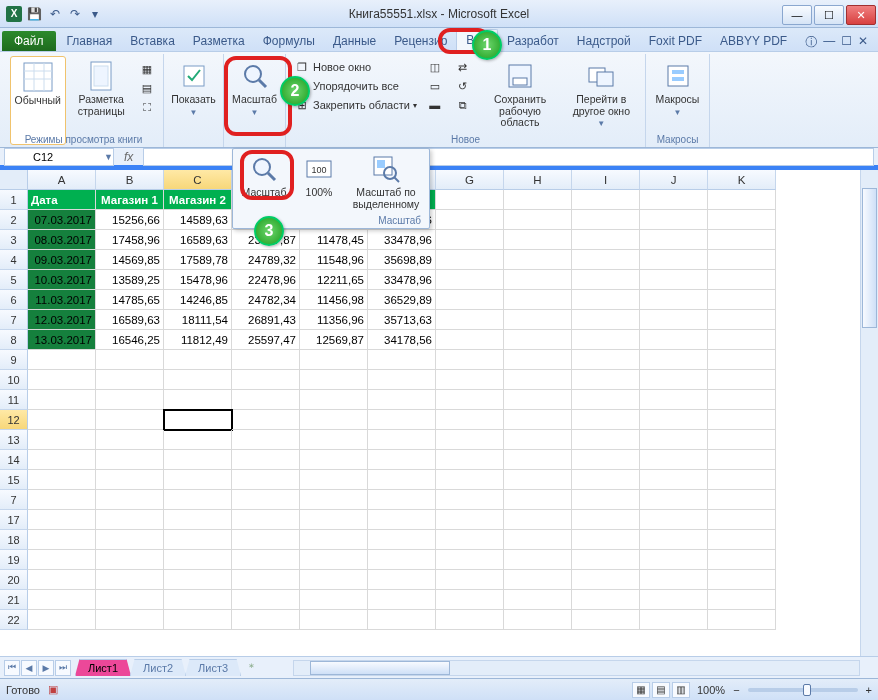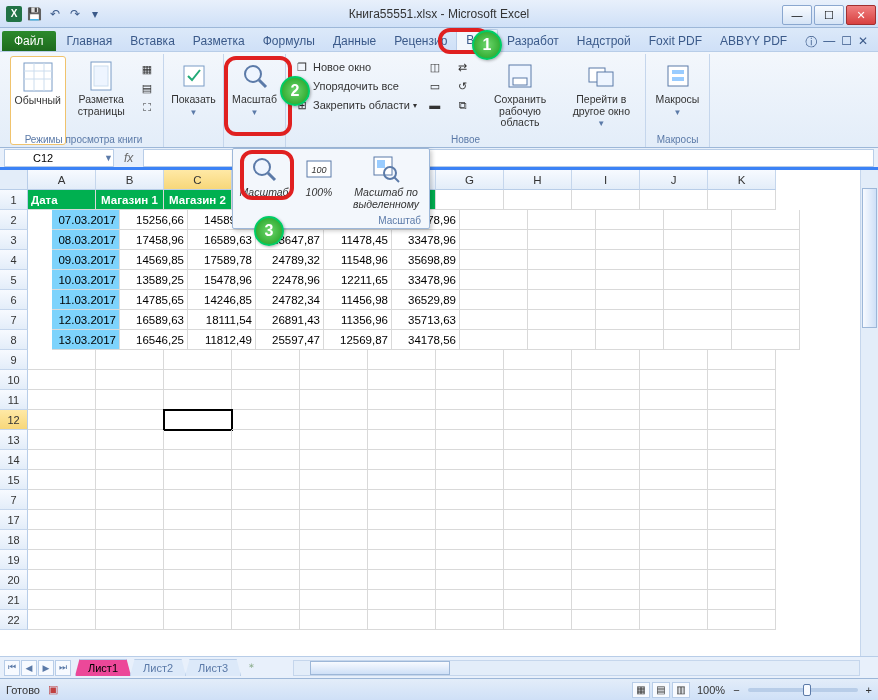--- a/index.html
+++ b/index.html
@@ -30,48 +30,48 @@
 .group-body { display: flex; gap: 4px; flex: 1; }
 .bigbtn { width: 56px; display: flex; flex-direction: column; align-items: center; gap: 2px; padding-top: 4px; cursor: pointer; text-align: center; }
 .bigbtn.active { background: #fff; border: 1px solid #f0c36d; border-radius: 3px; }
 .bigbtn .icon { width: 32px; height: 32px; display: flex; align-items: center; justify-content: center; }
 .bigbtn .lbl { font-size: 10.5px; color: #333; line-height: 1.1; }
 .smallrow { font-size: 11px; color: #333; display: flex; align-items: center; gap: 3px; padding: 1px 2px; cursor: pointer; }
 .smallrow .ico { width: 16px; height: 16px; display: flex; align-items: center; justify-content: center; }
 
 
 .zoom-popup { position: absolute; top: 148px; left: 232px; background: #f3f7fc; border: 1px solid #9db7d8; border-radius: 2px; box-shadow: 2px 2px 4px rgba(0,0,0,.2); z-index: 50; display: flex; }
-.zoom-popup .item { width: 62px; padding: 4px 2px 2px 2px; text-align: center; cursor: pointer; font-style: italic; }
+.zoom-popup .item { width: 62px; padding: 4px 2px 2px 2px; text-align: center; cursor: pointer; }
 .zoom-popup .item .icon { width: 32px; height: 32px; margin: 0 auto 2px auto; display: flex; align-items: center; justify-content: center; }
 .zoom-popup .item .lbl { font-size: 10.5px; color: #333; line-height: 1.1; }
 .zoom-popup .grouplbl { position: absolute; bottom: 2px; right: 8px; font-size: 10px; color: #5b7aa8; }
 .zoom-popup-wrap { padding-bottom: 16px; display: flex; }
 
 
-.fbar { height: 22px; background: #e8f0fb; border-bottom: 3px solid #3b82f6; display: flex; align-items: center; gap: 4px; padding: 0 4px; }
+.fbar { height: 22px; background: #e8f0fb; border-bottom: 5px solid #3b82f6; display: flex; align-items: center; gap: 4px; padding: 0 4px; }
 .namebox { width: 110px; height: 18px; background: #fff; border: 1px solid #b8cde8; font-size: 11px; padding-left: 28px; display: flex; align-items: center; position: relative; }
 .namebox::before { content: ""; position: absolute; left: 18px; top: 3px; width: 0; height: 0; }
 .fbar .fx { font-style: italic; color: #6a6a6a; font-size: 12px; padding: 0 6px; }
 .fbar .finput { flex: 1; height: 18px; background: #fff; border: 1px solid #b8cde8; }
 
 
 .grid-area { position: absolute; top: 170px; left: 0; right: 0; bottom: 44px; background: #fff; overflow: hidden; }
 .colheads { display: flex; height: 20px; margin-left: 28px; }
 .colheads div { width: 68px; background: linear-gradient(#f7faff,#e3edf9); border-right: 1px solid #c5d6ec; border-bottom: 1px solid #b8cde8; text-align: center; font-size: 11.5px; color: #333; line-height: 20px; }
 .colheads div.sel { background: linear-gradient(#ffe9a6,#f7d77a); }
 .corner { position: absolute; top: 0; left: 0; width: 28px; height: 20px; background: #e3edf9; border-right: 1px solid #b8cde8; border-bottom: 1px solid #b8cde8; }
 .rows { position: absolute; top: 20px; left: 0; right: 0; bottom: 0; }
 .row { display: flex; height: 20px; }
 .rowhead { width: 28px; background: linear-gradient(#f7faff,#e3edf9); border-right: 1px solid #b8cde8; border-bottom: 1px solid #c5d6ec; text-align: center; font-size: 11px; color: #333; line-height: 20px; }
 .rowhead.sel { background: linear-gradient(#ffe9a6,#f7d77a); }
 .cell { width: 68px; height: 20px; border-right: 1px solid #d9d9d9; border-bottom: 1px solid #d9d9d9; font-size: 11.5px; padding: 0 3px; display: flex; align-items: center; justify-content: flex-end; overflow: hidden; white-space: nowrap; }
 .cell.left { justify-content: flex-start; }
 .cell.hdr { background: #00b050; color: #fff; font-weight: bold; justify-content: center; }
 .cell.dateh { background: #00b050; color: #fff; font-weight: bold; justify-content: flex-start; }
-.cell.date { background: #7dd3fc; justify-content: flex-end; margin-left: 24px; }
+.cell.date { background: #15803d; justify-content: flex-end; }
 .selcell { outline: 2.5px solid #000; outline-offset: -1px; background: #fff; }
 
 
 .sheettabs { position: absolute; bottom: 22px; left: 0; right: 0; height: 22px; background: #e8f0fb; border-top: 1px solid #b8cde8; display: flex; align-items: center; font-size: 11px; }
 .sheettabs .navbtns { display: flex; padding: 0 4px; gap: 1px; }
 .sheettabs .navbtns span { width: 16px; height: 16px; border: 1px solid #b8cde8; background: #f7faff; display: flex; align-items: center; justify-content: center; font-size: 9px; color: #5b7aa8; }
 .sheettabs .tabs { display: flex; }
 .stab { padding: 2px 12px; background: #ec4899; border: 1px solid #b8cde8; border-bottom: none; margin-right: -1px; clip-path: polygon(8% 0, 92% 0, 100% 100%, 0 100%); }
 .stab.inactive { background: #dce9f9; color: #5b7aa8; }
 .sheettabs .hscroll { flex: 1; height: 16px; background: #e3edf9; border: 1px solid #c5d6ec; margin: 0 18px 0 30px; position: relative; }

